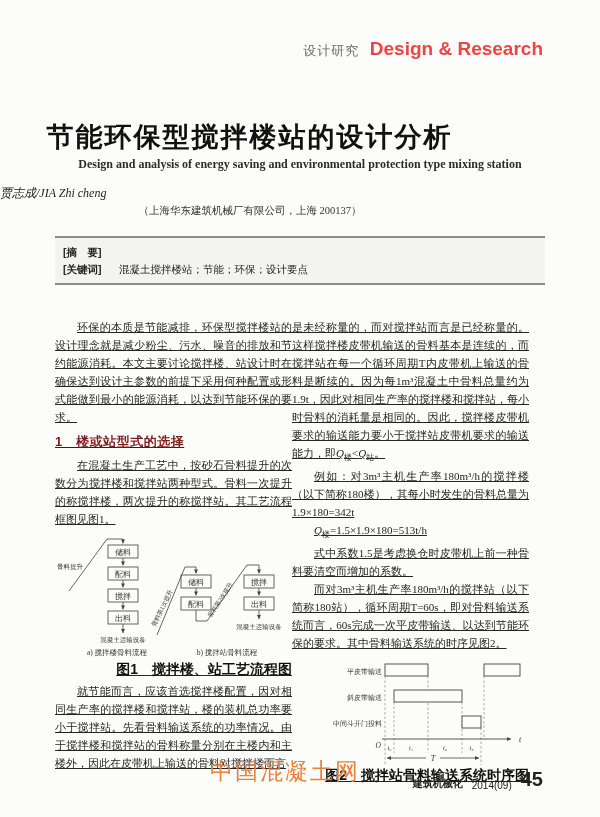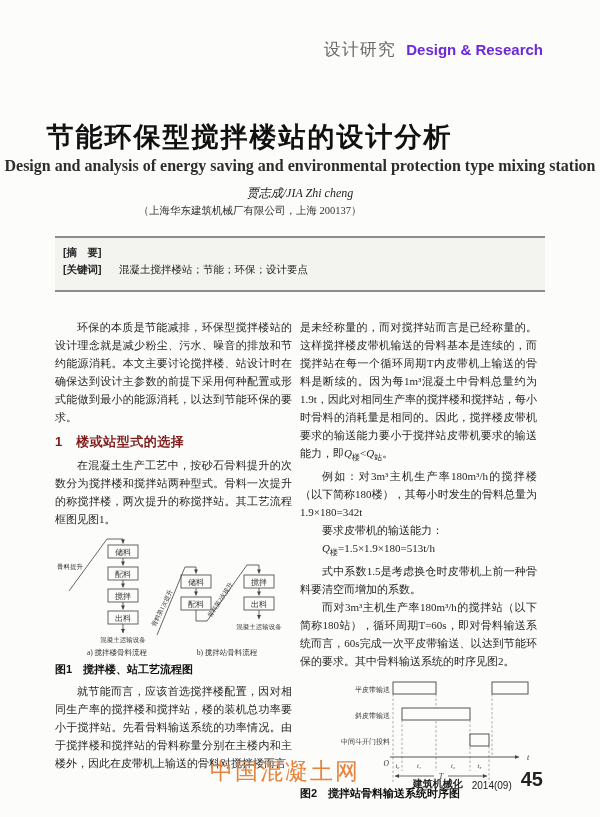--- a/index.html
+++ b/index.html
@@ -2,52 +2,52 @@
 <html><head>
 <meta charset="utf-8">
 <style>
   * { margin:0; padding:0; box-sizing:border-box; }
   html,body { background:#ffffff; }
   body { width:600px; height:817px; position:relative; overflow:hidden;
          font-family:"Liberation Serif", serif; color:#252525; background:#fcfcfa; }
 
   .header { position:absolute; top:38px; right:57px;
             font-family:"Liberation Sans", sans-serif; }
-  .header .cn { font-size:17px; color:#6a6a6a; letter-spacing:1px; }
-  .header .en { font-size:15px; color:#6d28d9; font-weight:bold; margin-left:6px; }
+  .header .cn { font-size:13px; color:#6a6a6a; letter-spacing:1px; }
+  .header .en { font-size:19px; color:#ef4444; font-weight:bold; margin-left:6px; }
 
   .title-cn { position:absolute; top:119px; left:0; width:499px; text-align:center;
               font-size:27px; font-weight:bold; letter-spacing:2px; color:#111; }
   .title-en { position:absolute; top:157px; left:0; width:600px; text-align:center;
-              font-size:16px; font-weight:bold; color:#2d2d2d; }
-  .author   { position:absolute; top:185px; left:0; width:600px; text-align:center;
+              font-size:12px; font-weight:bold; color:#2d2d2d; }
+  .author   { position:absolute; top:185px; left:0; width:600px; text-align:left;
               font-size:12px; font-style:italic; color:#222; }
   .affil    { position:absolute; top:204px; left:0; width:500px; text-align:center;
               font-size:10.5px; color:#333; }
 
   .abstract { position:absolute; top:236px; left:55px; width:490px;
               border-top:2px solid #8b8b8b; border-bottom:2px solid #8b8b8b;
-              background:#f3f3f0; padding:6px 8px 12px 8px;
+              background:#f3f3f0; padding:6px 8px 5px 8px;
               font-size:10.5px; line-height:17px; }
   .ab-row { display:flex; }
   .ab-label { flex:0 0 56px; font-family:"Liberation Sans", sans-serif; font-weight:bold; }
   .ab-text { flex:1; text-align:justify; }
 
-  .columns { position:absolute; top:318px; left:55px; width:490px; display:flex; gap:8px; }
+  .columns { position:absolute; top:318px; left:55px; width:490px; display:flex; gap:0;text-decoration:underline; }
   .col { width:237px; font-size:11px; line-height:18px; text-align:justify; }
   .col p { margin:0; }
   p.ind { text-indent:2em; }
   .sec-heading { font-family:"Liberation Sans", sans-serif; font-size:13px; font-weight:bold;
                  margin:7px 0 5px 0; color:#7f1d1d; letter-spacing:0.5px; }
   sub { font-size:8px; }
   .qi { font-style:italic; }
 
   .fig { margin:3px 0 2px 0; }
-  .figcap { text-align:left; font-family:"Liberation Sans", sans-serif; font-weight:bold;
-            font-size:11px; margin:1px 0 4px 0; color:#111; }
+  .figcap { text-align:right; font-family:"Liberation Sans", sans-serif; font-weight:bold;
+            font-size:14px; margin:1px 0 4px 0; color:#111; }
   svg { display:block; }
   svg text { font-family:"Liberation Serif", serif; fill:#333; stroke:none; }
 
   .watermark { position:absolute; left:210px; top:756px; font-size:23px; letter-spacing:2px;
                font-family:"Liberation Sans", sans-serif; color:#e8823c; }
 
   .footer { position:absolute; top:768px; right:57px; display:flex; align-items:flex-end;
             gap:9px; font-family:"Liberation Sans", sans-serif; color:#222; }
   .footer .journal { font-size:10px; font-weight:bold; }
   .footer .issue { font-size:10px; }
@@ -135,21 +135,20 @@
       </svg>
       <div class="figcap">图1　搅拌楼、站工艺流程图</div>
     </div>
 
     <p class="ind">就节能而言，应该首选搅拌楼配置，因对相同生产率的搅拌楼和搅拌站，楼的装机总功率要小于搅拌站。先看骨料输送系统的功率情况。由于搅拌楼和搅拌站的骨料称量分别在主楼内和主楼外，因此在皮带机上输送的骨料对搅拌楼而言</p>
   </div>
 
   <div class="col">
     <p><span>是未经称量的，而对搅拌站而言是已经称量的。这样搅拌楼皮带机输送的骨料基本是连续的，而搅拌站在每一个循环周期T内皮带机上输送的骨料是断续的。因为每1m³混凝土中骨料总量约为1.9t，因此对相同生产率的搅拌楼和搅拌站，每小时骨料的消耗量是相同的。因此，搅拌楼皮带机要求的输送能力要小于搅拌站皮带机要求的输送能力，即</span><span class="qi">Q</span><sub>楼</sub><span>&lt;</span><span class="qi">Q</span><sub>站</sub><span>。</span></p>
     <p class="ind">例如：对3m³主机生产率180m³/h的搅拌楼（以下简称180楼），其每小时发生的骨料总量为1.9×180=342t</p>
-    <p class="ind">要求皮带机的输送能力：</p>
     <p class="ind"><span class="qi">Q</span><sub>楼</sub><span>=1.5×1.9×180=513t/h</span></p>
     <p class="ind">式中系数1.5是考虑换仓时皮带机上前一种骨料要清空而增加的系数。</p>
     <p class="ind">而对3m³主机生产率180m³/h的搅拌站（以下简称180站），循环周期T=60s，即对骨料输送系统而言，60s完成一次平皮带输送、以达到节能环保的要求。其中骨料输送系统的时序见图2。</p>
 
     <div class="fig">
       <svg width="237" height="110" viewBox="0 0 237 110">
         <defs>
           <marker id="ah2" markerWidth="8" markerHeight="8" refX="5" refY="2.5" orient="auto">
             <path d="M0,0 L5,2.5 L0,5 Z" fill="#444"></path>
           </marker>

